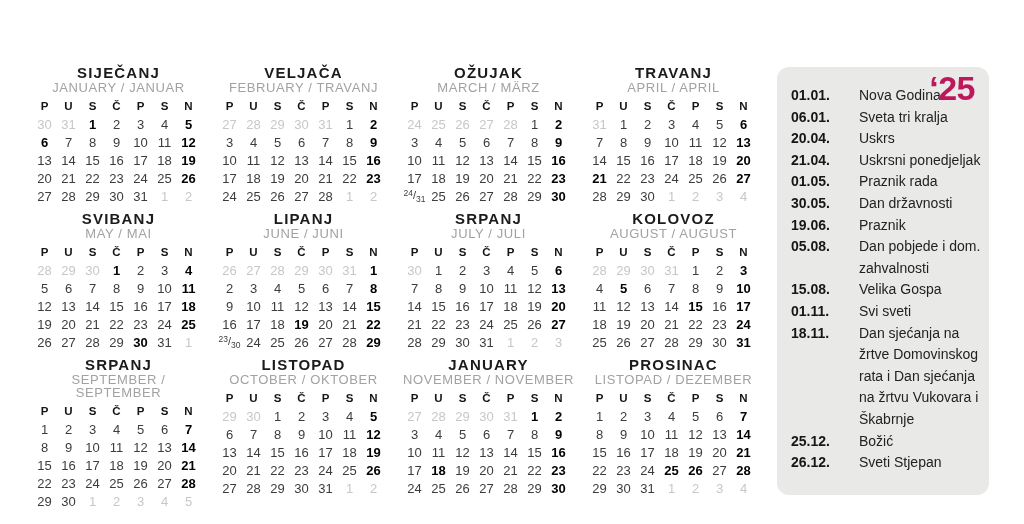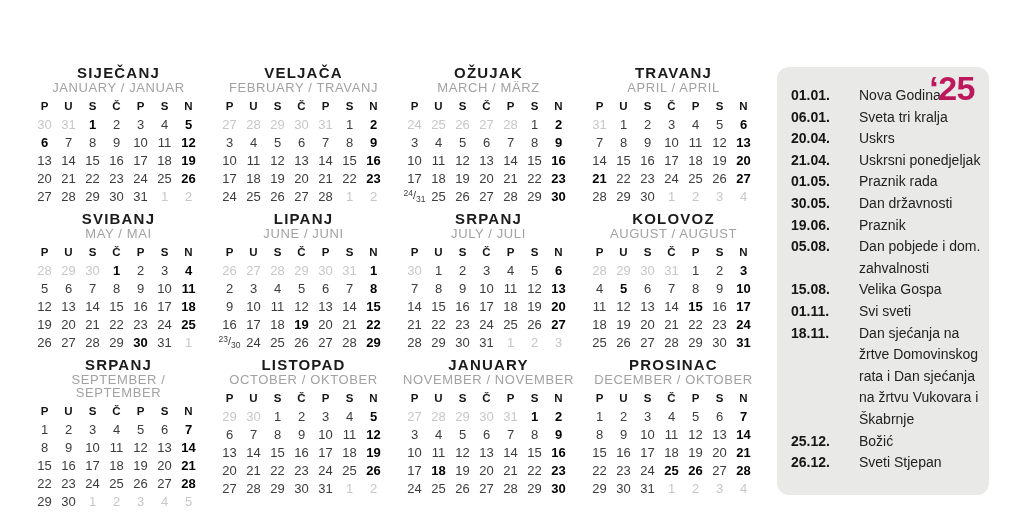--- a/index.html
+++ b/index.html
@@ -584,21 +584,21 @@
           <div class="cell">25</div>
           <div class="cell">26</div>
           <div class="cell">27</div>
           <div class="cell">28</div>
           <div class="cell">29</div>
           <div class="cell bold">30</div>
         </div>
       </div>
       <div class="month">
         <div class="month-title">PROSINAC</div>
-        <div class="month-subtitle">DECEMBER / OKTOBER</div>
+        <div class="month-subtitle">LISTOPAD / DEZEMBER</div>
         <div class="day-grid">
           <div class="dow">P</div>
           <div class="dow">U</div>
           <div class="dow">S</div>
           <div class="dow">Č</div>
           <div class="dow">P</div>
           <div class="dow">S</div>
           <div class="dow">N</div>
           <div class="cell">1</div>
           <div class="cell">2</div>

